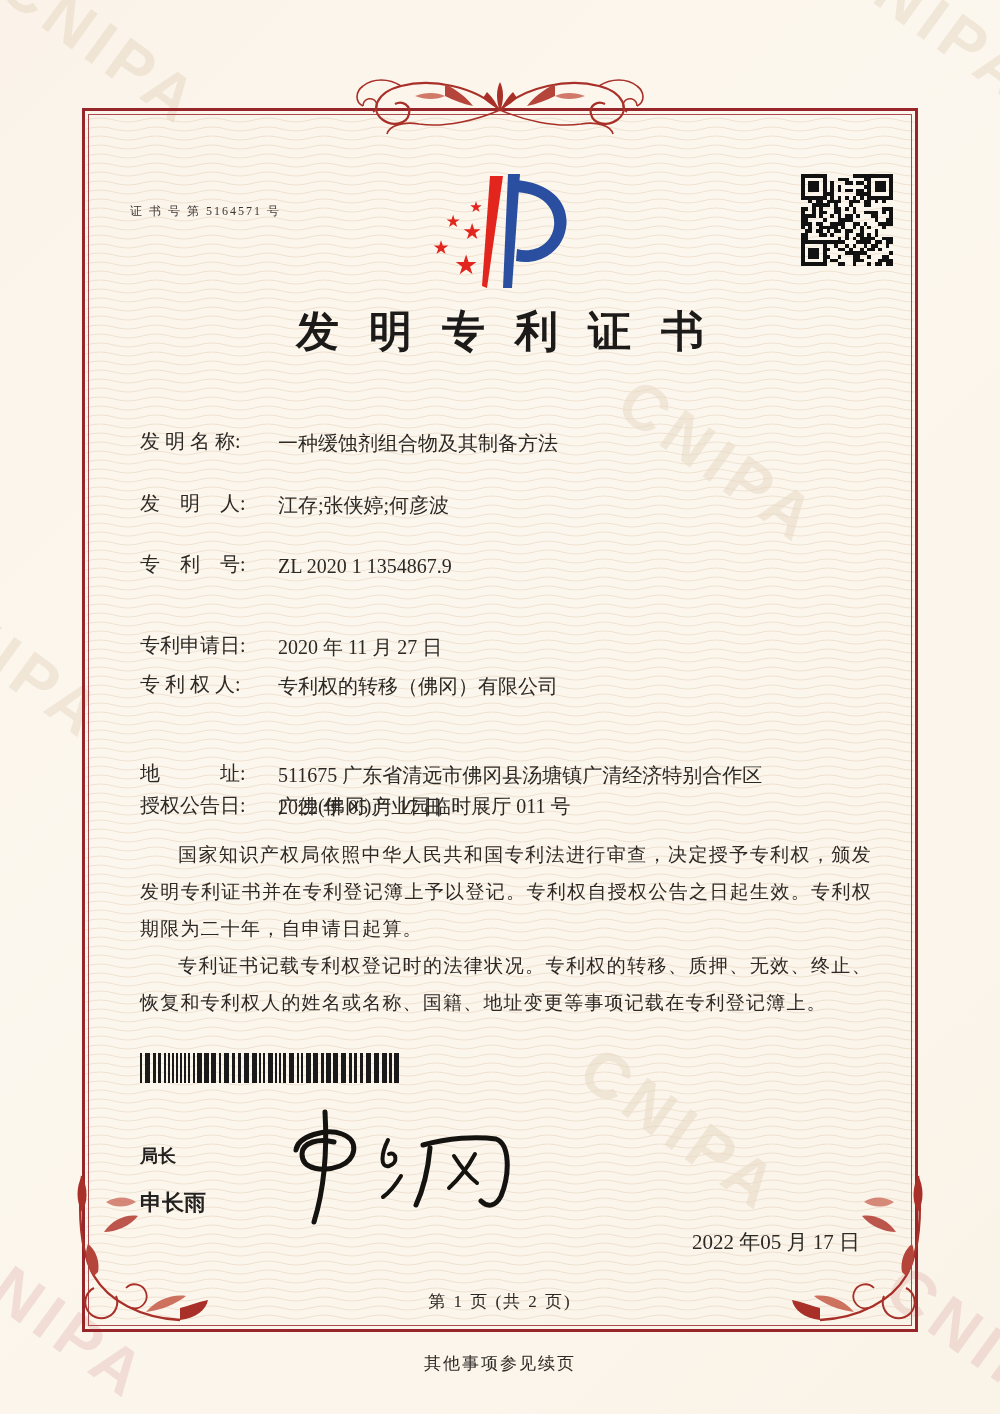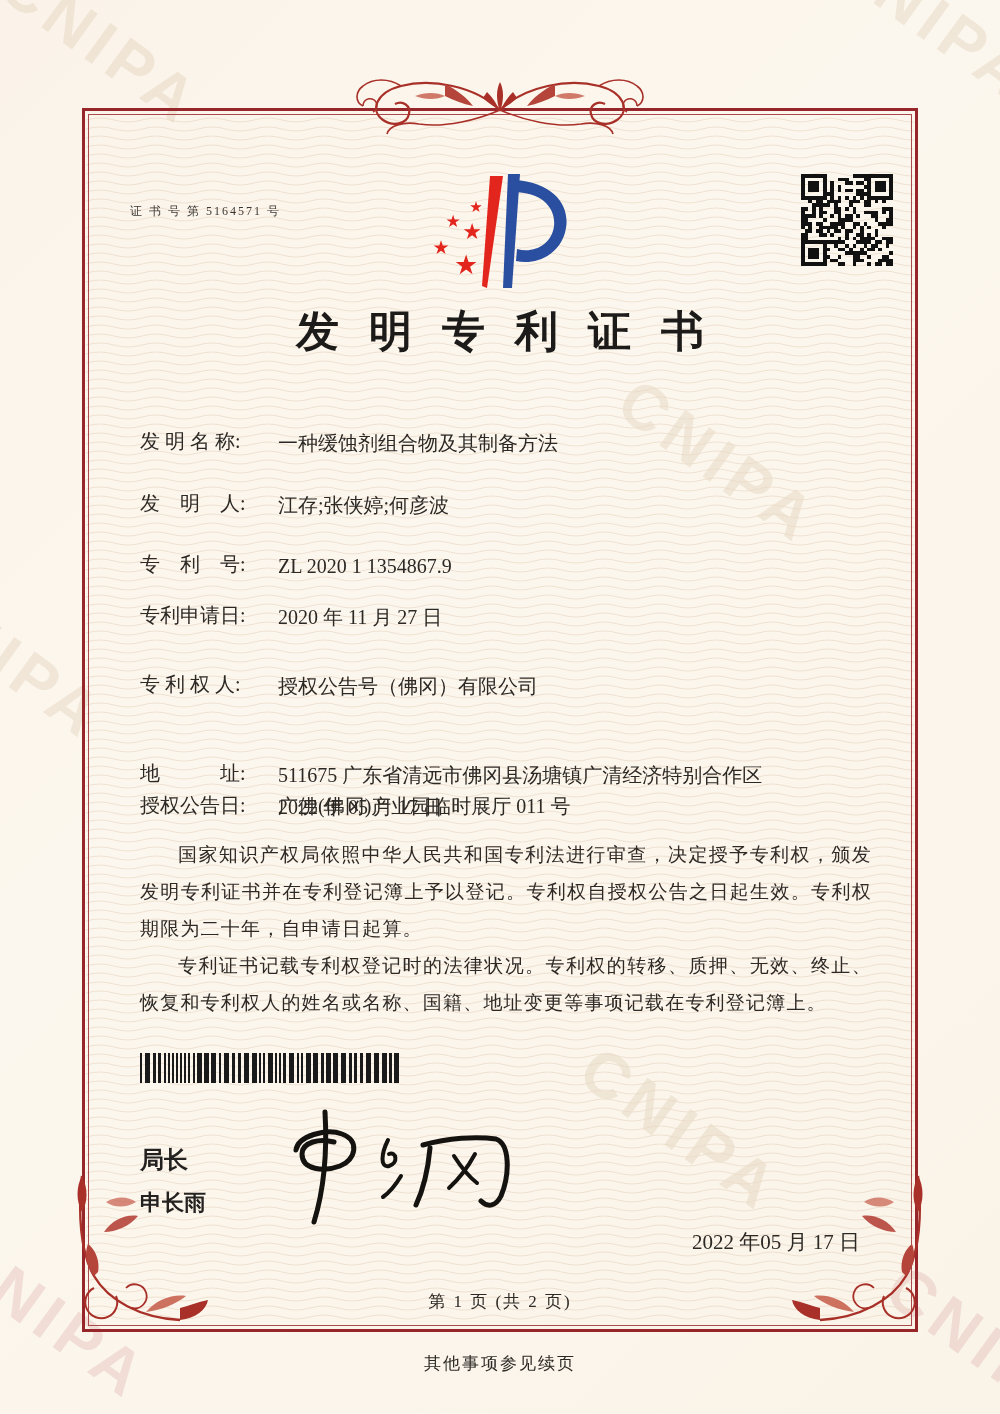--- a/index.html
+++ b/index.html
@@ -21,21 +21,21 @@
   .field{position:absolute;left:140px;display:flex;font-size:20px;color:#2c2824;}
   .field .lbl{width:138px;flex:none;white-space:pre;}
   .field .val{white-space:pre-line;line-height:31px;}
   .field2{position:absolute;display:flex;font-size:20px;color:#2c2824;}
   
   .paras{position:absolute;left:140px;top:836px;width:732px;font-size:19px;line-height:37px;color:#2e2925;text-align:justify;letter-spacing:1.2px;}
   .paras p{margin:0;text-indent:2em;}
   
   .barcode{position:absolute;left:140px;top:1053px;width:262px;height:30px;display:flex;align-items:stretch;}
   .barcode span{display:block;height:100%;}
-  .sig-title{position:absolute;left:140px;top:1144px;font-family:"Liberation Sans",sans-serif;font-weight:bold;font-size:24px;color:#242220;}
+  .sig-title{position:absolute;left:140px;top:1144px;font-family:"Liberation Sans",sans-serif;font-weight:bold;font-size:18px;color:#242220;}
   .sig-name{position:absolute;left:140px;top:1188px;font-family:"Liberation Sans",sans-serif;font-weight:bold;font-size:22px;color:#242220;}
   .signature{position:absolute;left:268px;top:1098px;}
   .date{position:absolute;left:580px;top:1228px;width:280px;text-align:right;font-size:21px;color:#2c2824;}
   .page-info{position:absolute;left:0;top:1290px;width:1000px;text-align:center;font-size:17px;color:#2c2824;letter-spacing:2px;}
   .note{position:absolute;left:0;top:1352px;width:1000px;text-align:center;font-size:17px;color:#2c2824;letter-spacing:2px;}
 </style>
 </head>
 <body>
 
 <div class="page">
@@ -570,27 +570,27 @@
     <span class="val">一种缓蚀剂组合物及其制备方法</span>
   </div>
   <div class="field" style="top:490px;">
     <span class="lbl">发　明　人:</span>
     <span class="val">江存;张侠婷;何彦波</span>
   </div>
   <div class="field" style="top:551px;">
     <span class="lbl">专　利　号:</span>
     <span class="val">ZL 2020 1 1354867.9</span>
   </div>
-  <div class="field" style="top:602px;justify-content:space-between;">
+  <div class="field" style="top:632px;justify-content:space-between;">
     <span class="lbl">专利申请日:</span>
     <span class="val">2020 年 11 月 27 日</span>
   </div>
   <div class="field" style="top:671px;">
     <span class="lbl">专 利 权 人:</span>
-    <span class="val">授权公告号（佛冈）有限公司</span>
+    <span class="val">专利权的转移（佛冈）有限公司</span>
   </div>
   <div class="field" style="top:729px;margin-top:31px;">
     <span class="lbl">地　　　址:</span>
     <span class="val">511675 广东省清远市佛冈县汤塘镇广清经济特别合作区
 广佛(佛冈)产业园临时展厅 011 号</span>
   </div>
   <div class="field" style="top:792px;">
     <span class="lbl">授权公告日:</span>
     <span class="val">2022 年 05 月 17 日</span>
   </div>

